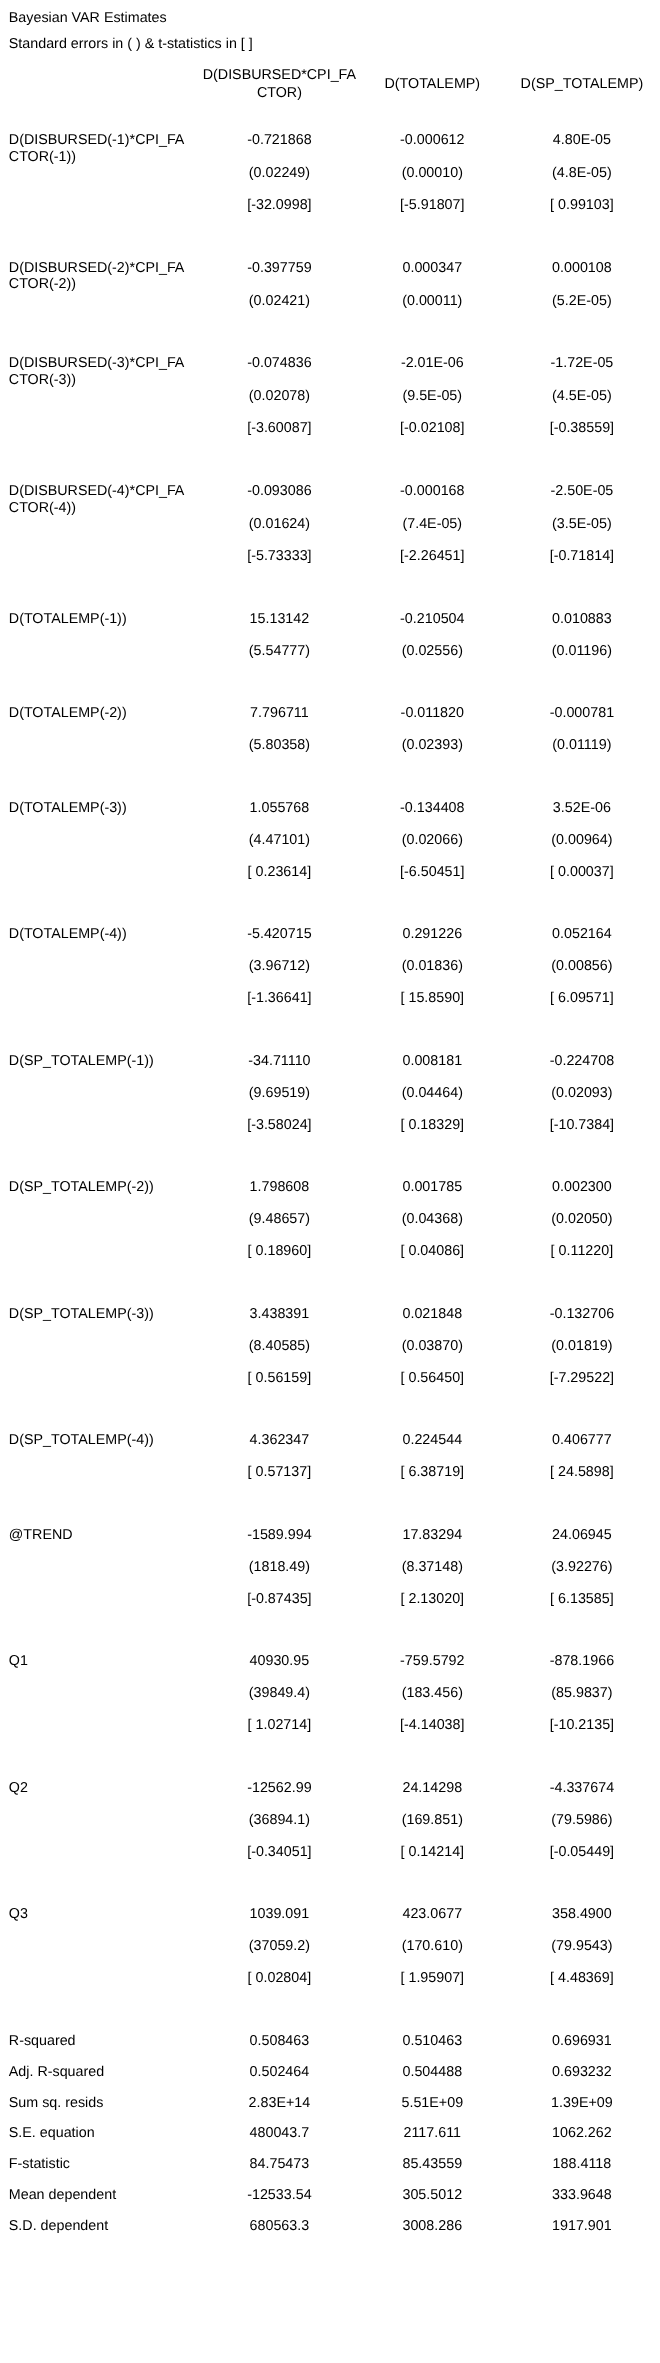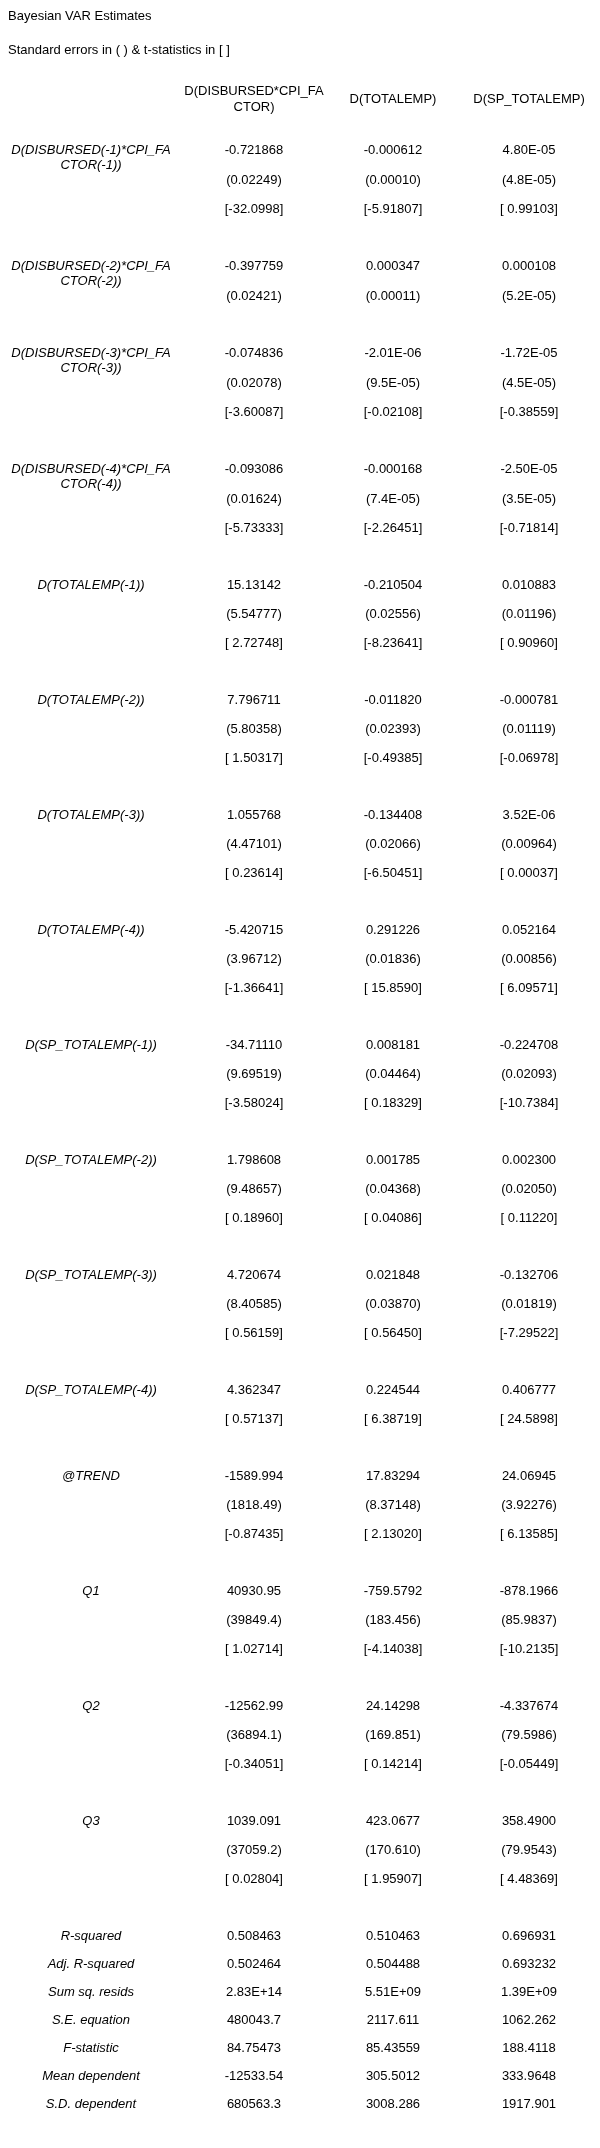--- a/index.html
+++ b/index.html
@@ -13,25 +13,25 @@
     height: 2148px;
     overflow: hidden;
     font-family: "Liberation Sans", sans-serif;
     font-size: 13px;
     line-height: 15px;
   }
   .page {
     padding: 8px 0 0 8px;
   }
   .title {
-    margin-bottom: 19px;
+    margin-bottom: 9px;
     white-space: pre;
   }
   .subtitle {
-    margin-bottom: 26px;
+    margin-bottom: 13px;
     white-space: pre;
   }
   table.est {
     border-collapse: collapse;
     table-layout: fixed;
     width: 592px;
   }
   col.c-label { width: 172px; }
   col.c-v1    { width: 148px; }
   col.c-v2    { width: 130px; }
@@ -48,24 +48,23 @@
   }
   td {
     padding: 0;
     vertical-align: top;
     text-align: center;
     height: 29px;
     line-height: 15px;
     white-space: pre-wrap;
   }
   td.lbl {
-    text-align: center;
+    text-align: left;
     padding-right: 6px;
     overflow-wrap: break-word;
-    font-style: italic;
   }
   tr.spacer td {
     height: 28px;
   }
   #summary-body td {
     height: 28px;
     margin-left: 40px;
   }
 </style>
 </head>
@@ -177,47 +176,35 @@
           <td>15.13142</td>
           <td>-0.210504</td>
           <td>0.010883</td>
         </tr>
         <tr>
           <td class="lbl"></td>
           <td>(5.54777)</td>
           <td>(0.02556)</td>
           <td>(0.01196)</td>
         </tr>
-        <tr>
-          <td class="lbl"></td>
-          <td>[ 2.72748]</td>
-          <td>[-8.23641]</td>
-          <td>[ 0.90960]</td>
-        </tr>
         <tr class="spacer">
           <td colspan="4"></td>
         </tr>
         <tr>
           <td class="lbl">D(TOTALEMP(-2))</td>
           <td>7.796711</td>
           <td>-0.011820</td>
           <td>-0.000781</td>
         </tr>
         <tr>
           <td class="lbl"></td>
           <td>(5.80358)</td>
           <td>(0.02393)</td>
           <td>(0.01119)</td>
         </tr>
-        <tr>
-          <td class="lbl"></td>
-          <td>[ 1.50317]</td>
-          <td>[-0.49385]</td>
-          <td>[-0.06978]</td>
-        </tr>
         <tr class="spacer">
           <td colspan="4"></td>
         </tr>
         <tr>
           <td class="lbl">D(TOTALEMP(-3))</td>
           <td>1.055768</td>
           <td>-0.134408</td>
           <td>3.52E-06</td>
         </tr>
         <tr>
@@ -293,21 +280,21 @@
           <td class="lbl"></td>
           <td>[ 0.18960]</td>
           <td>[ 0.04086]</td>
           <td>[ 0.11220]</td>
         </tr>
         <tr class="spacer">
           <td colspan="4"></td>
         </tr>
         <tr>
           <td class="lbl">D(SP_TOTALEMP(-3))</td>
-          <td>4.720674</td>
+          <td>3.438391</td>
           <td>0.021848</td>
           <td>-0.132706</td>
         </tr>
         <tr>
           <td class="lbl"></td>
           <td>(8.40585)</td>
           <td>(0.03870)</td>
           <td>(0.01819)</td>
         </tr>
         <tr>

